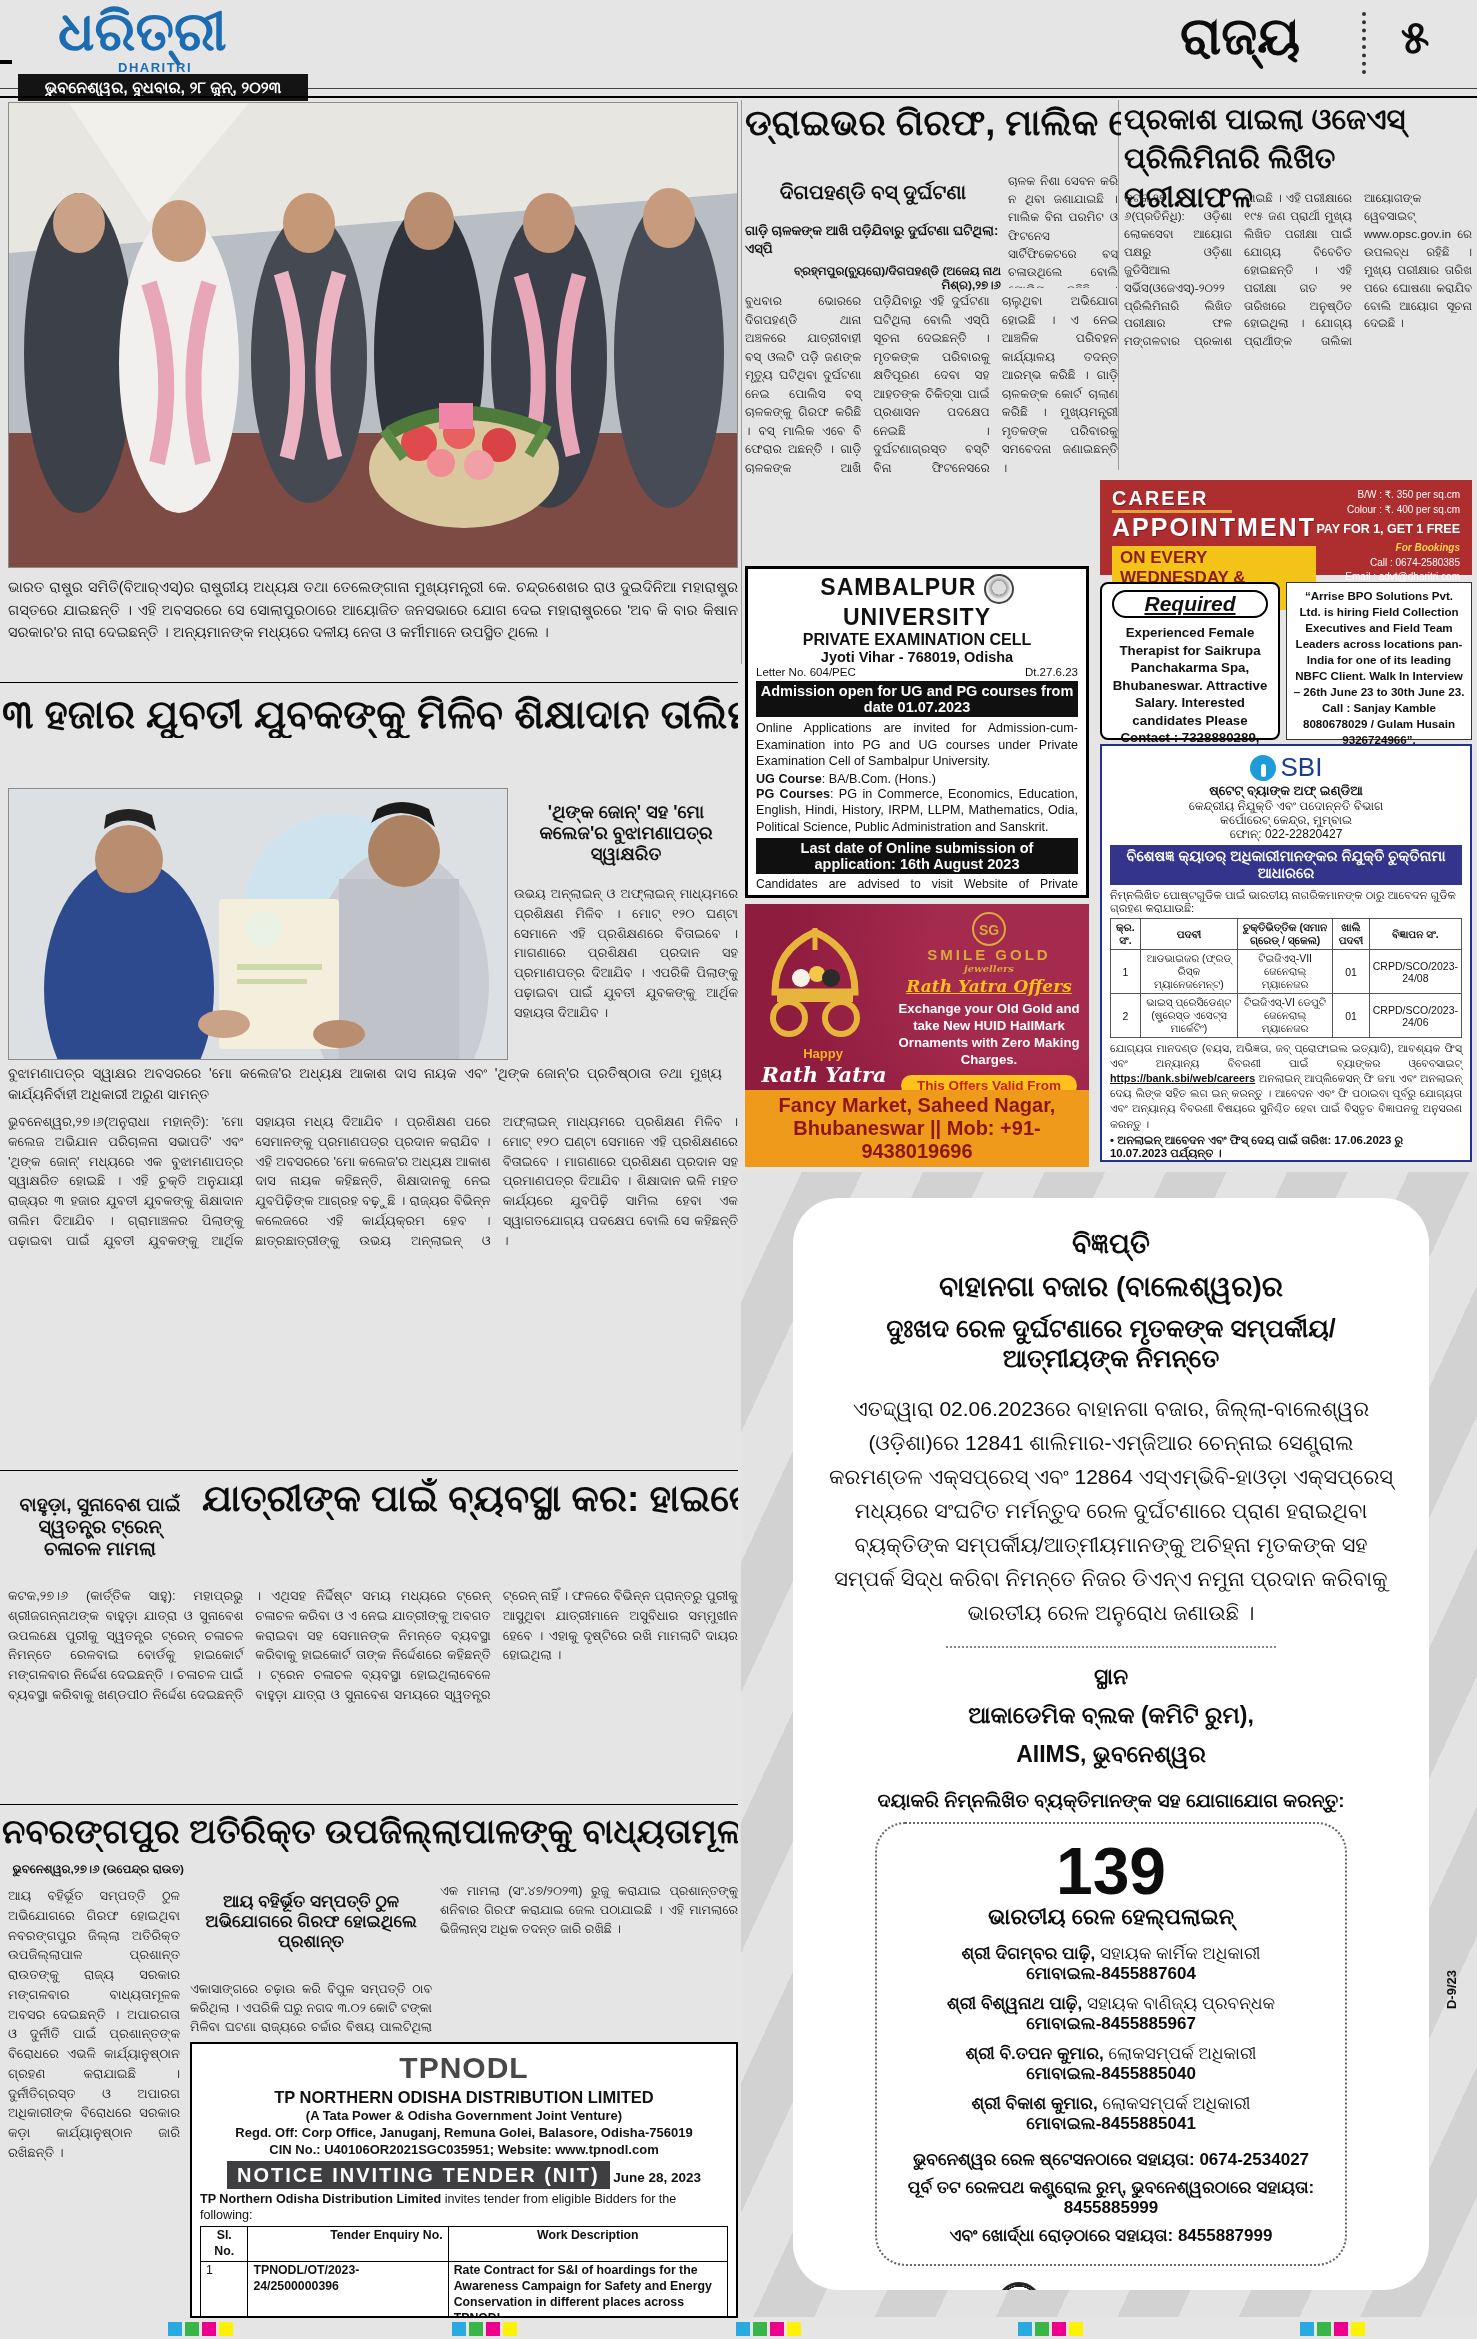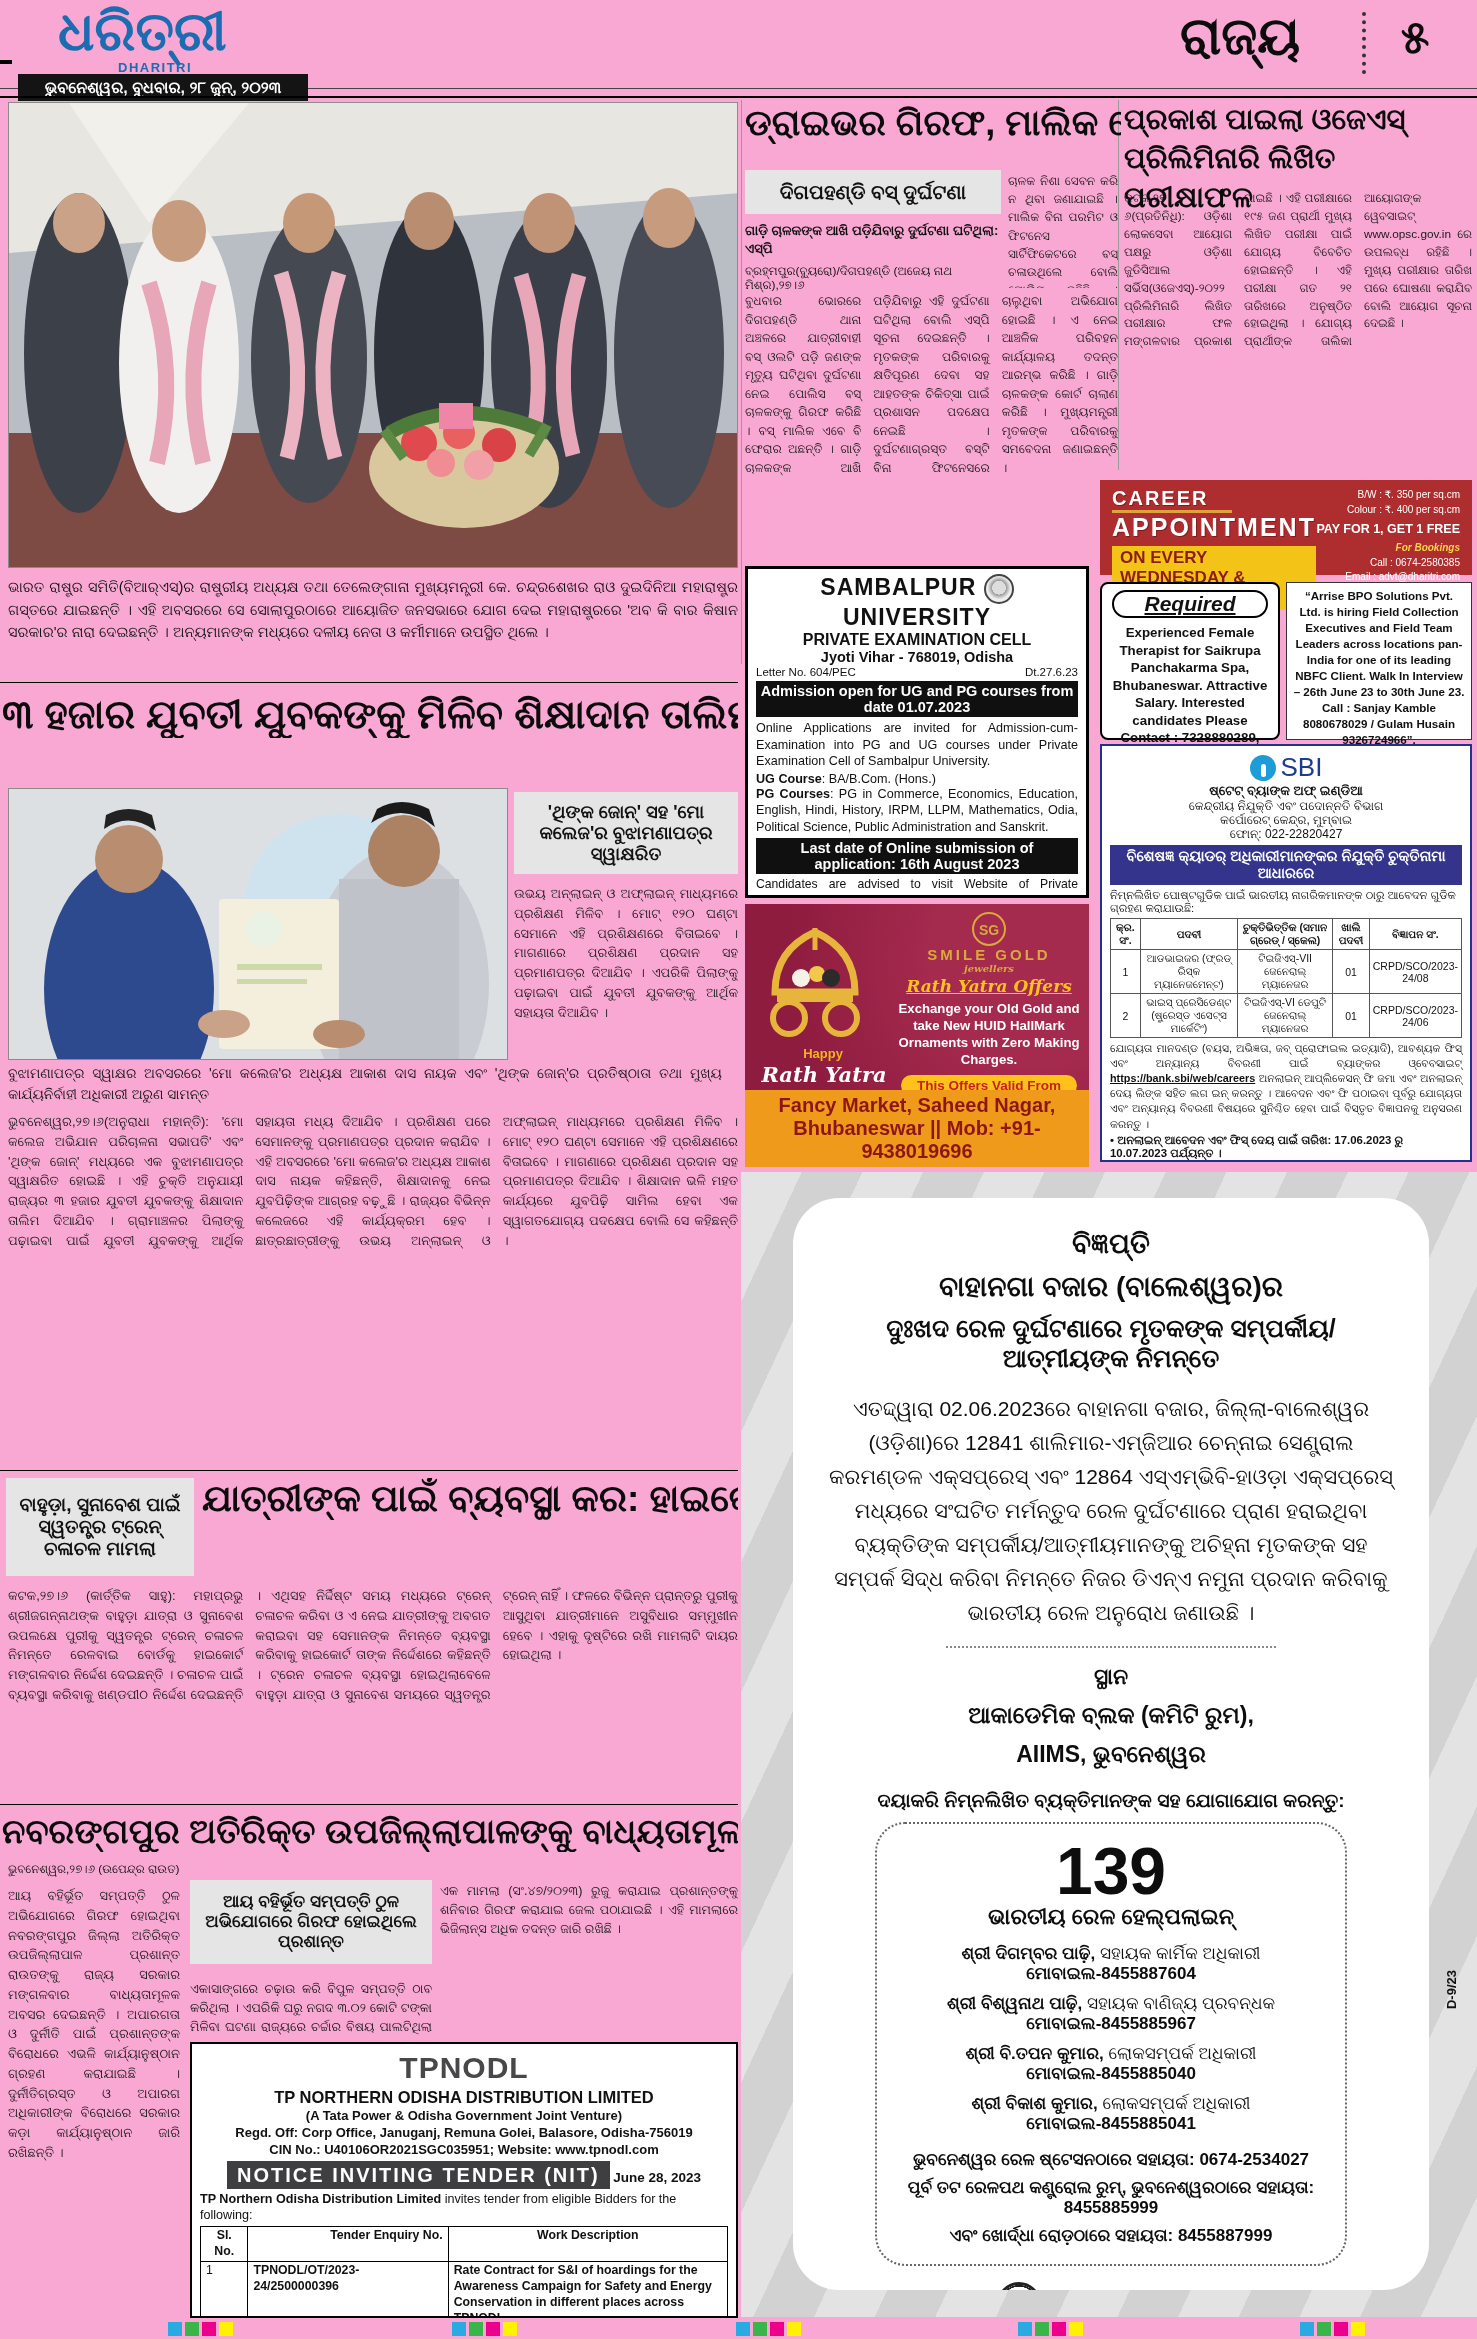--- a/index.html
+++ b/index.html
@@ -1,29 +1,29 @@
 <!DOCTYPE html>
 <html><head>
 <meta charset="utf-8">
 <title>Dharitri - Rajya Page 5</title>
 <style>
   * { margin:0; padding:0; box-sizing:border-box; }
   body { background:#777; font-family:"Liberation Sans","DejaVu Sans",sans-serif; }
-  .page { position:relative; width:1477px; height:2339px; background:#f9a8d4; margin:0 auto; overflow:hidden; color:#111; }
+  .page { position:relative; width:1477px; height:2339px; background:#e5e5e5; margin:0 auto; overflow:hidden; color:#111; }
   .abs { position:absolute; }
   .jt { text-align:justify; }
   .ct { text-align:center; }
   .b { font-weight:bold; }
   .cols3 { column-count:3; column-gap:12px; }
   .body-txt { font-size:12.8px; line-height:1.52; color:#1a1a1a; }
   .kick { background:#e5e5e5; font-weight:bold; display:flex; align-items:center; justify-content:center; text-align:center; padding:6px 10px; }
   .rule { background:#000; }
   .grayline { background:#9a9a9a; }
   .headline { font-weight:bold; color:#0c0c0c; letter-spacing:0; }
-  .byline { font-weight:normal; font-size:12.5px; }
+  .byline { font-weight:bold; font-size:12.5px;text-align:right; }
   .photo-frame { border:1px solid #8b8b8b; overflow:hidden; background:#c9cdd1; }
   
   .career { background:#ae2d2e; color:#fff; display:flex; padding:8px 12px; }
   .career .brand { flex:1.25; position:relative; }
   .career .big { font-size:20px; font-weight:bold; letter-spacing:2px; line-height:1.02; text-shadow:1px 1px 0 #7c1d1e; }
   .career .goldline { height:3px; background:#e0a33c; width:120px; margin:2px 0; }
   .career .strip { display:inline-block; background:#f3c417; color:#8e1b1b; font-weight:bold; font-size:17px; padding:2px 8px; margin-top:5px; }
   .career .rates { flex:1; text-align:right; font-size:10px; line-height:1.45; }
   .career .rates .pay { font-size:12.5px; font-weight:bold; margin:3px 0; }
   .career .rates .bk { color:#ffd34d; font-style:italic; font-weight:bold; }

